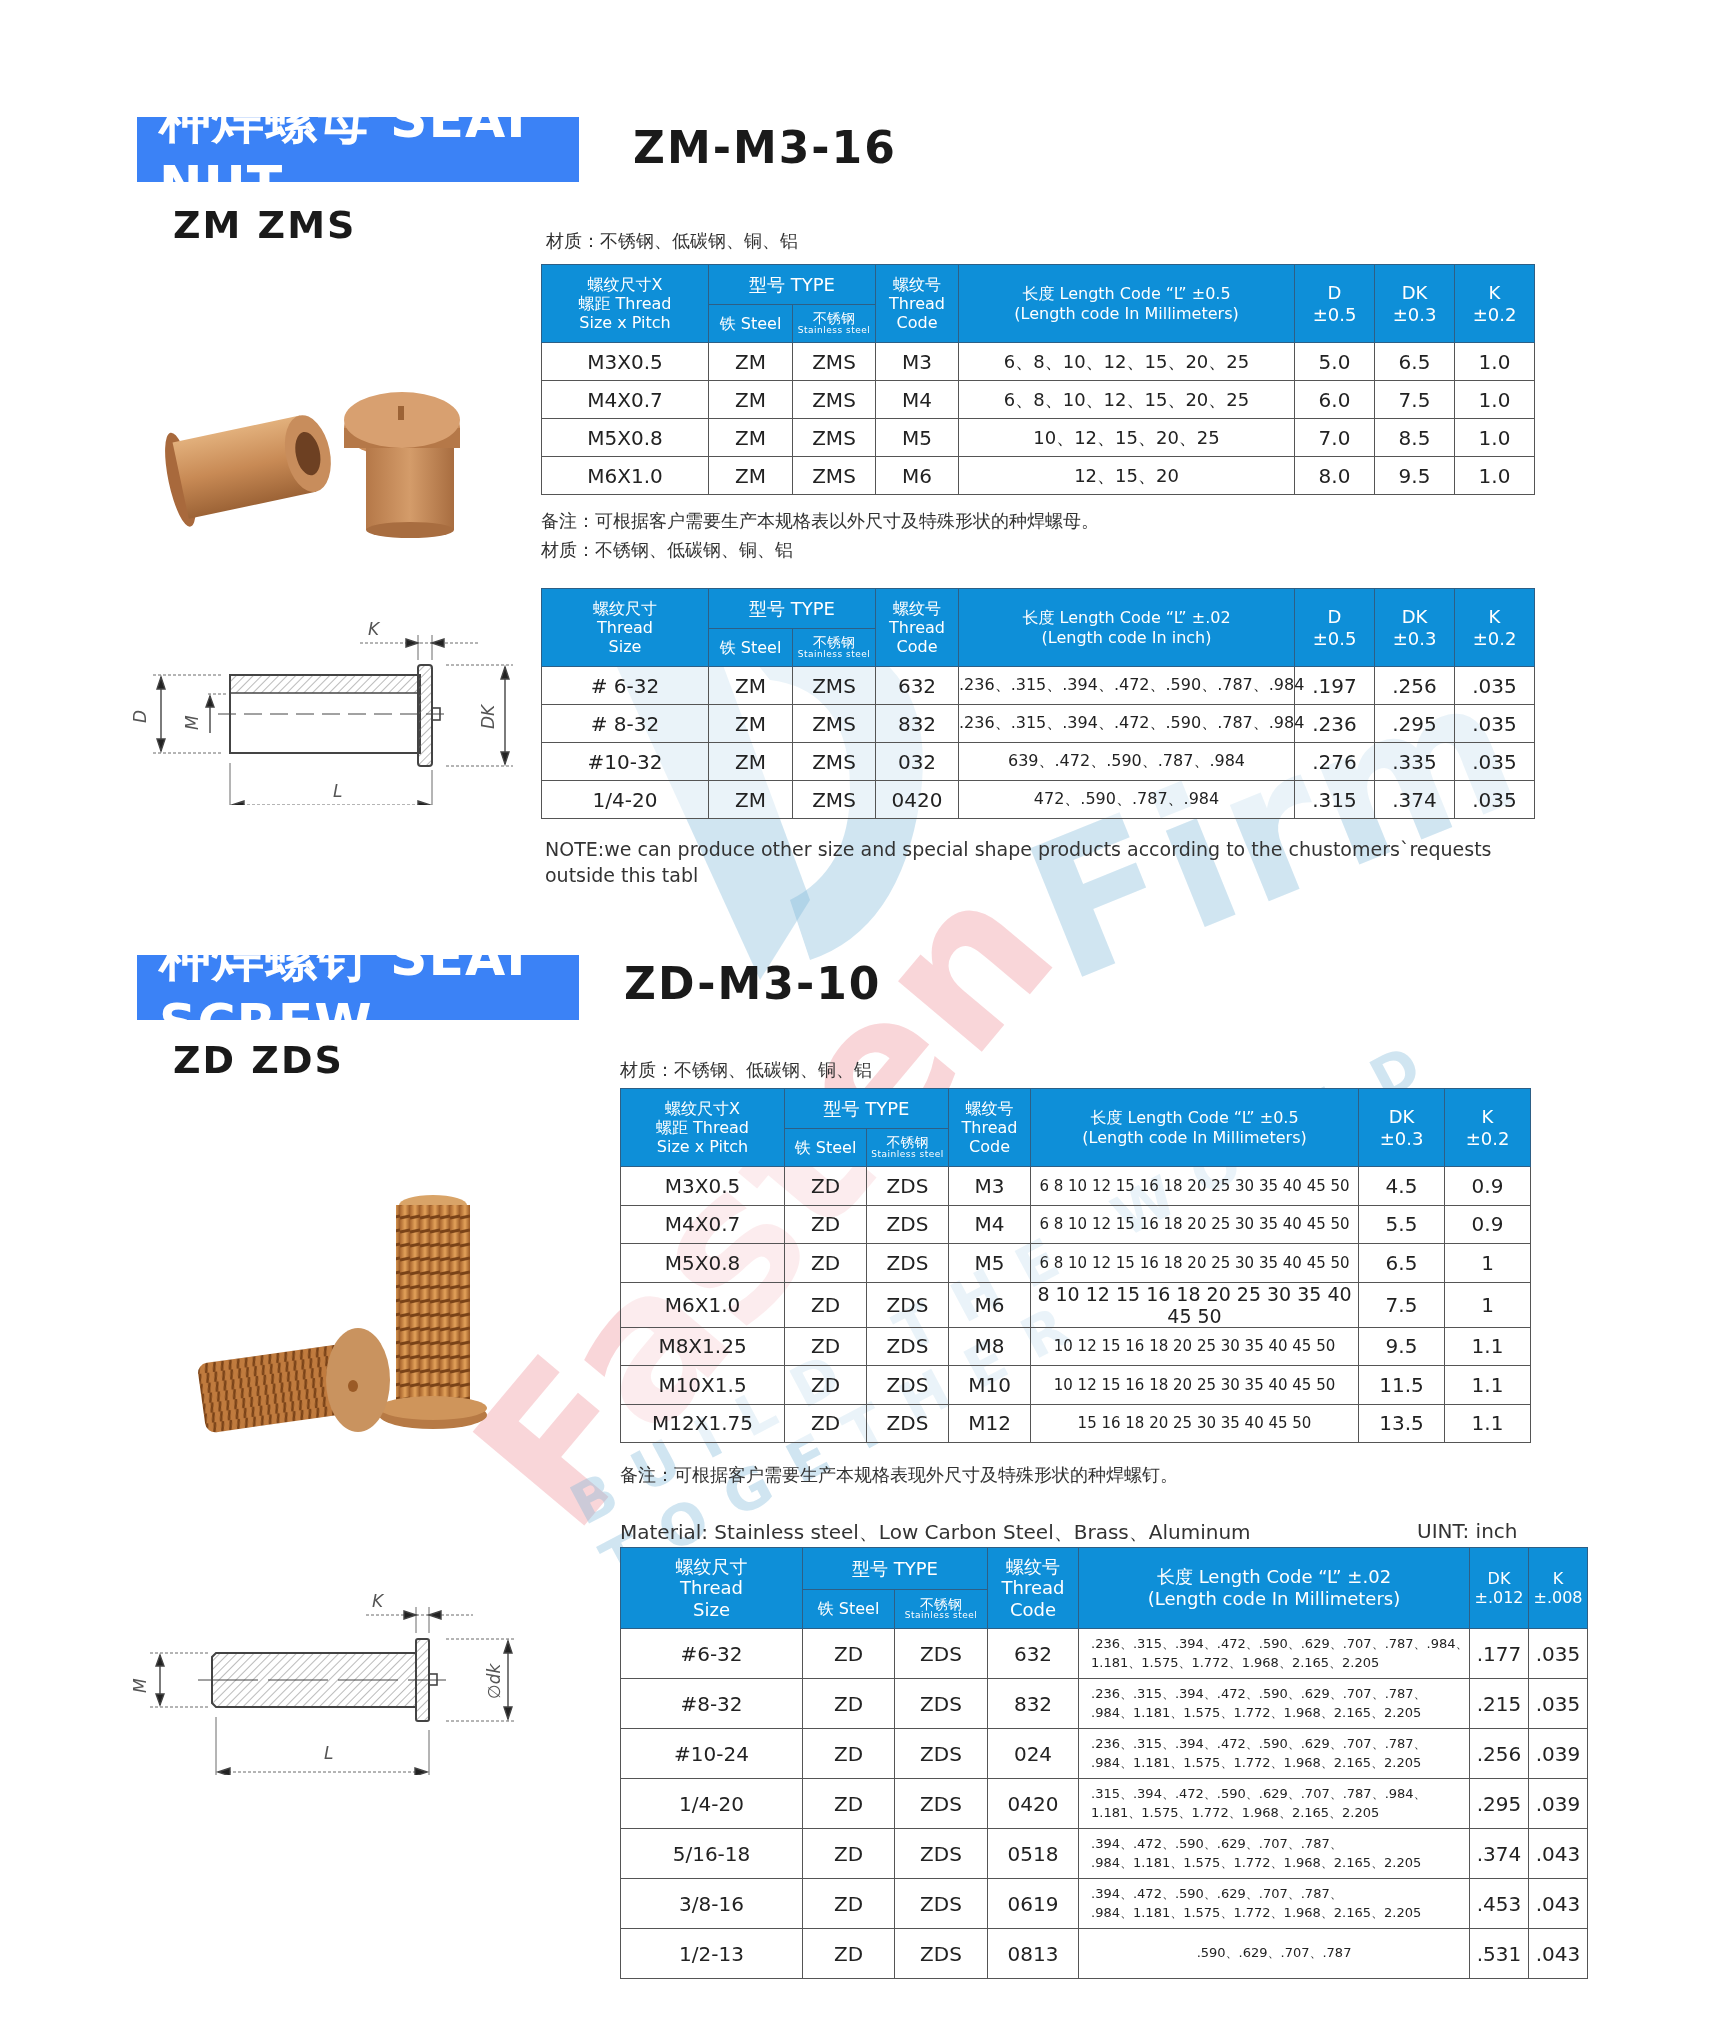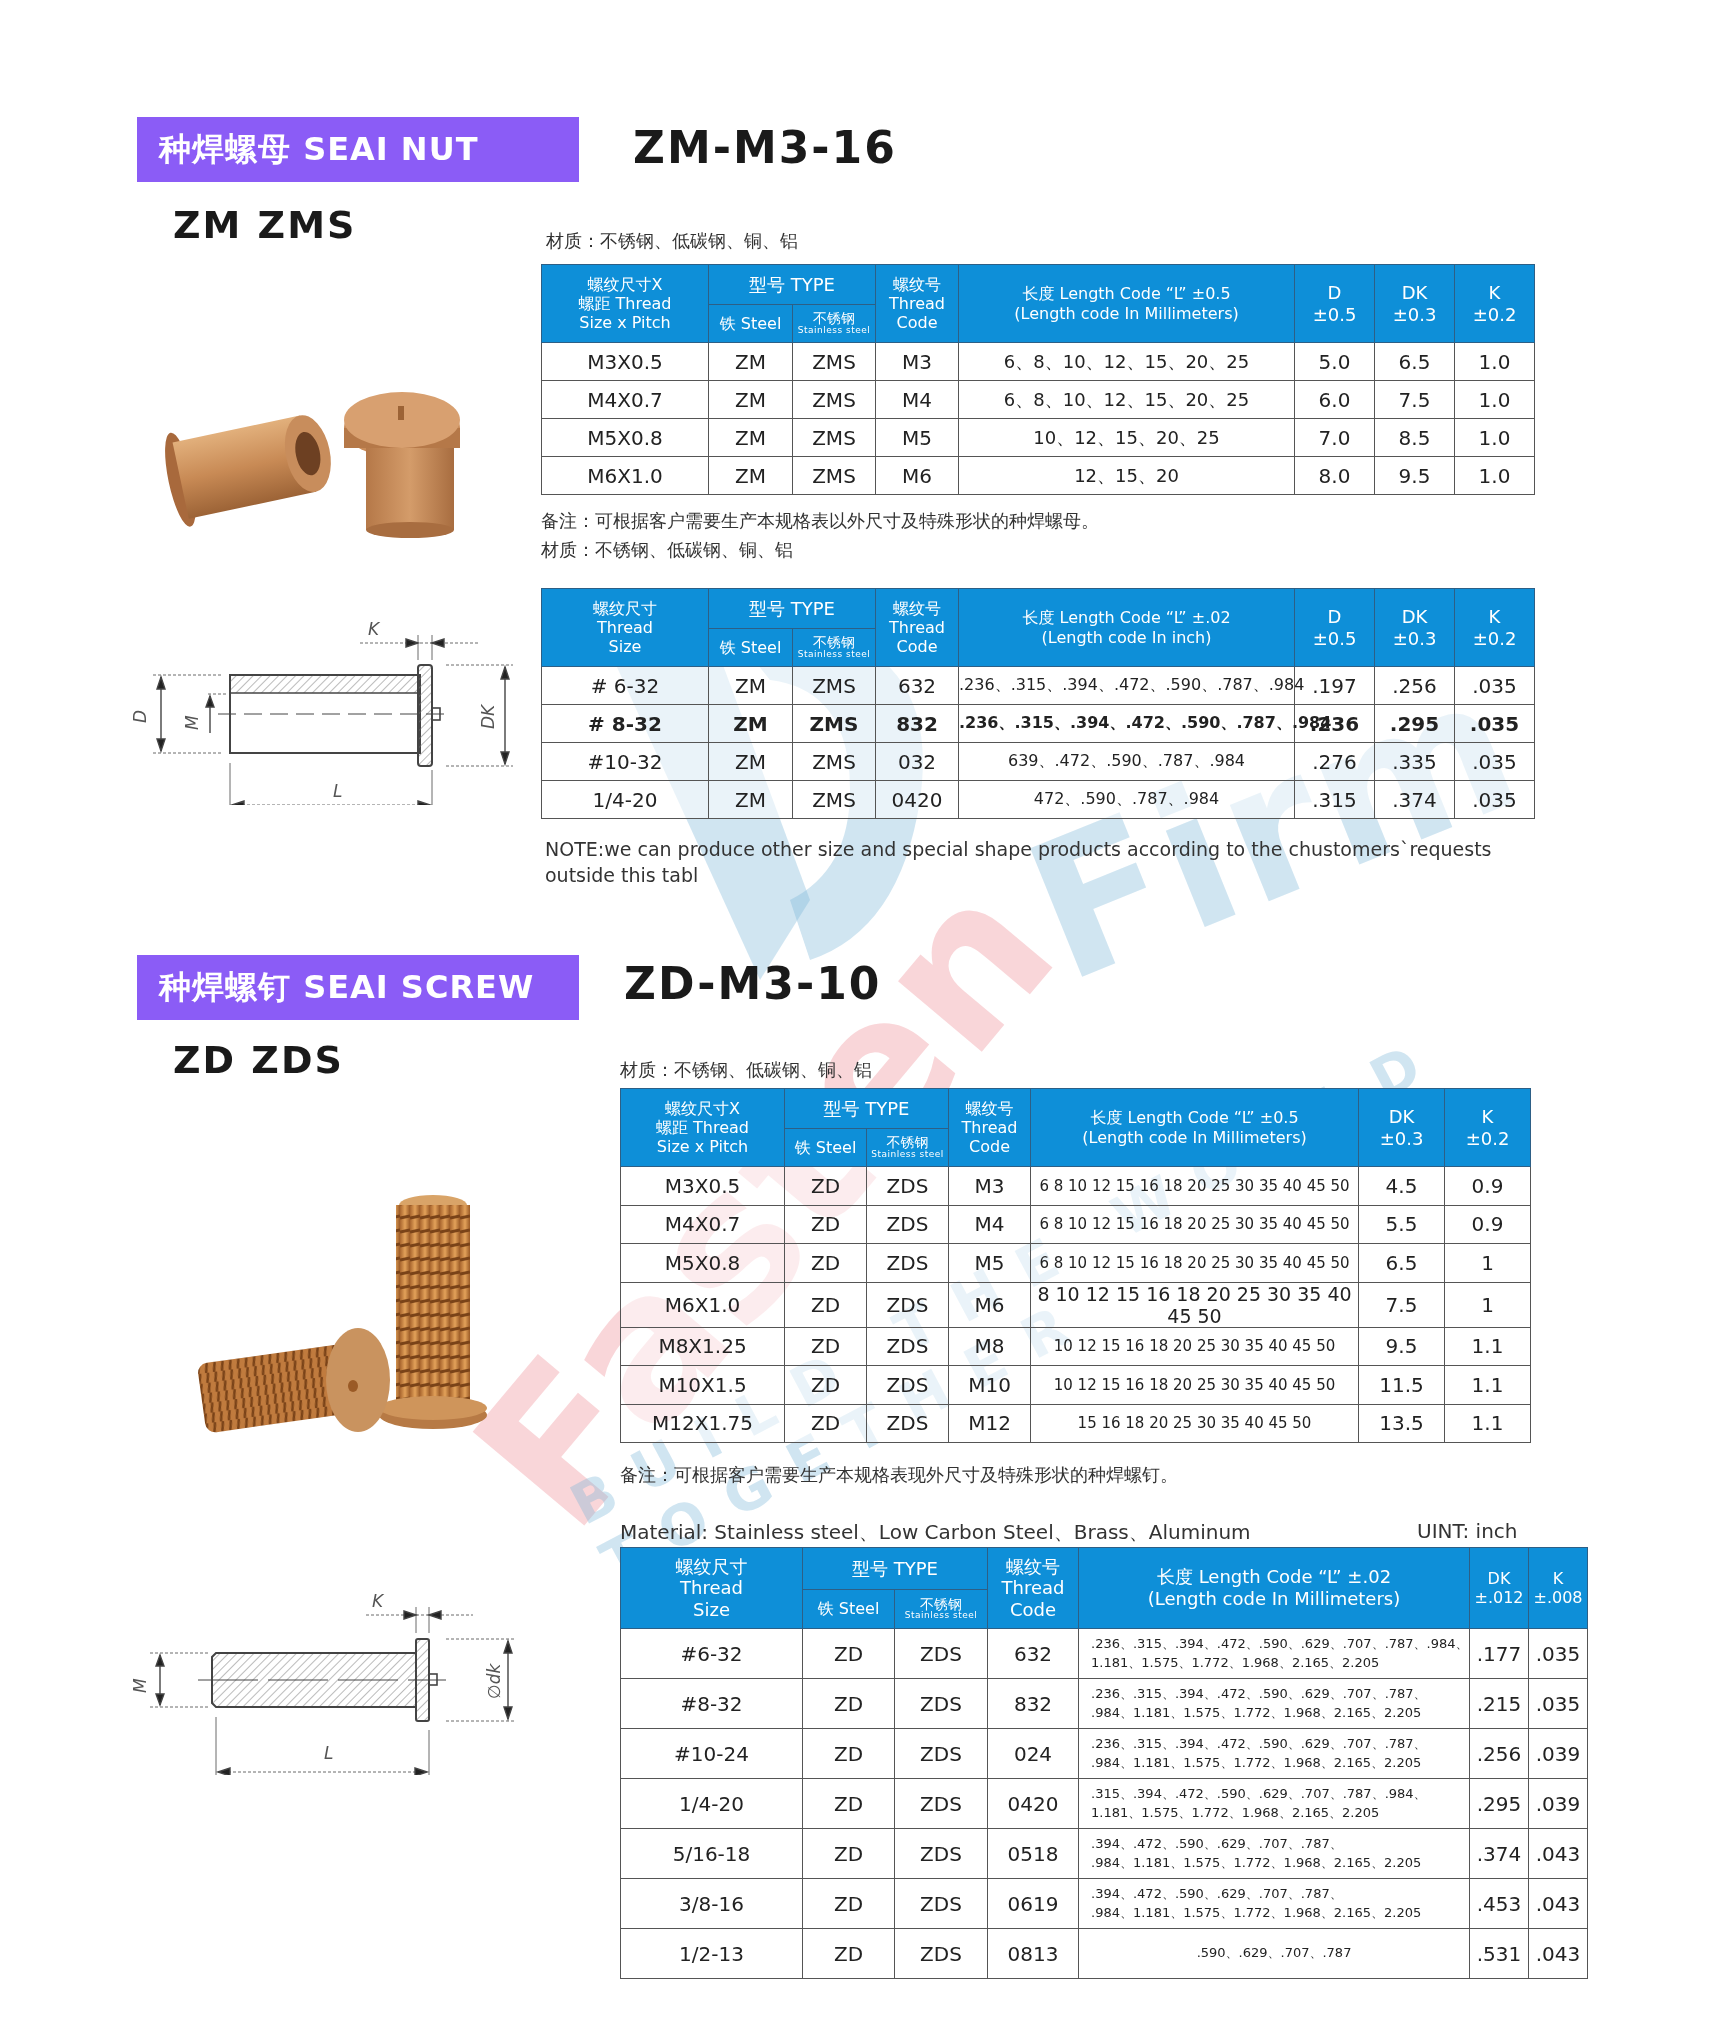--- a/index.html
+++ b/index.html
@@ -5,21 +5,21 @@
   html, body { margin:0; padding:0; background:#ffffff; }
   body { width:1716px; height:2031px; position:relative; overflow:hidden;
          font-family:"DejaVu Sans", "Liberation Sans", sans-serif; color:#222; }
   .abs { position:absolute; }
 
   
   .wm { position:absolute; pointer-events:none; z-index:0; }
   .wm-blue { color:rgba(120,180,215,0.35); }
   .wm-red { color:rgba(235,120,130,0.30); }
 
-  .banner { background:#8b5cf6; color:#fff; font-weight:bold; font-size:32px;
+  .banner { background:#3b82f6; color:#fff; font-weight:bold; font-size:52px;
             display:flex; align-items:center; padding-left:22px; box-sizing:border-box;
             letter-spacing:1px; z-index:2; }
   .model { font-weight:bold; font-size:44px; color:#1a1a1a; letter-spacing:2px; z-index:2; }
   .series { font-weight:bold; font-size:38px; color:#1a1a1a; letter-spacing:2px; z-index:2; }
   .caption { font-size:18px; color:#333; z-index:2; white-space:nowrap; }
 
   table.spec { position:absolute; border-collapse:collapse; z-index:2; table-layout:fixed;
                background:rgba(255,255,255,0.55); }
   table.spec th { background:#0e8fd8; color:#fff; font-weight:normal; border:1.5px solid #2d5f86;
                   text-align:center; vertical-align:middle; padding:0; line-height:1.2; }
@@ -274,21 +274,21 @@
   <tr style="height:38px;">
     <td class="cell"># 6-32</td>
         <td class="cell">ZM</td>
         <td class="cell">ZMS</td>
         <td class="cell">632</td>
         <td class="cell-len" style="font-size:16px">.236、.315、.394、.472、.590、.787、.984</td>
         <td class="cell">.197</td>
         <td class="cell">.256</td>
         <td class="cell">.035</td>
   </tr>
-  <tr style="height:38px;font-weight:bold;">
+  <tr style="height:38px;">
     <td class="cell"># 8-32</td>
         <td class="cell">ZM</td>
         <td class="cell">ZMS</td>
         <td class="cell">832</td>
         <td class="cell-len" style="font-size:16px">.236、.315、.394、.472、.590、.787、.984</td>
         <td class="cell">.236</td>
         <td class="cell">.295</td>
         <td class="cell">.035</td>
   </tr>
   <tr style="height:38px;">

